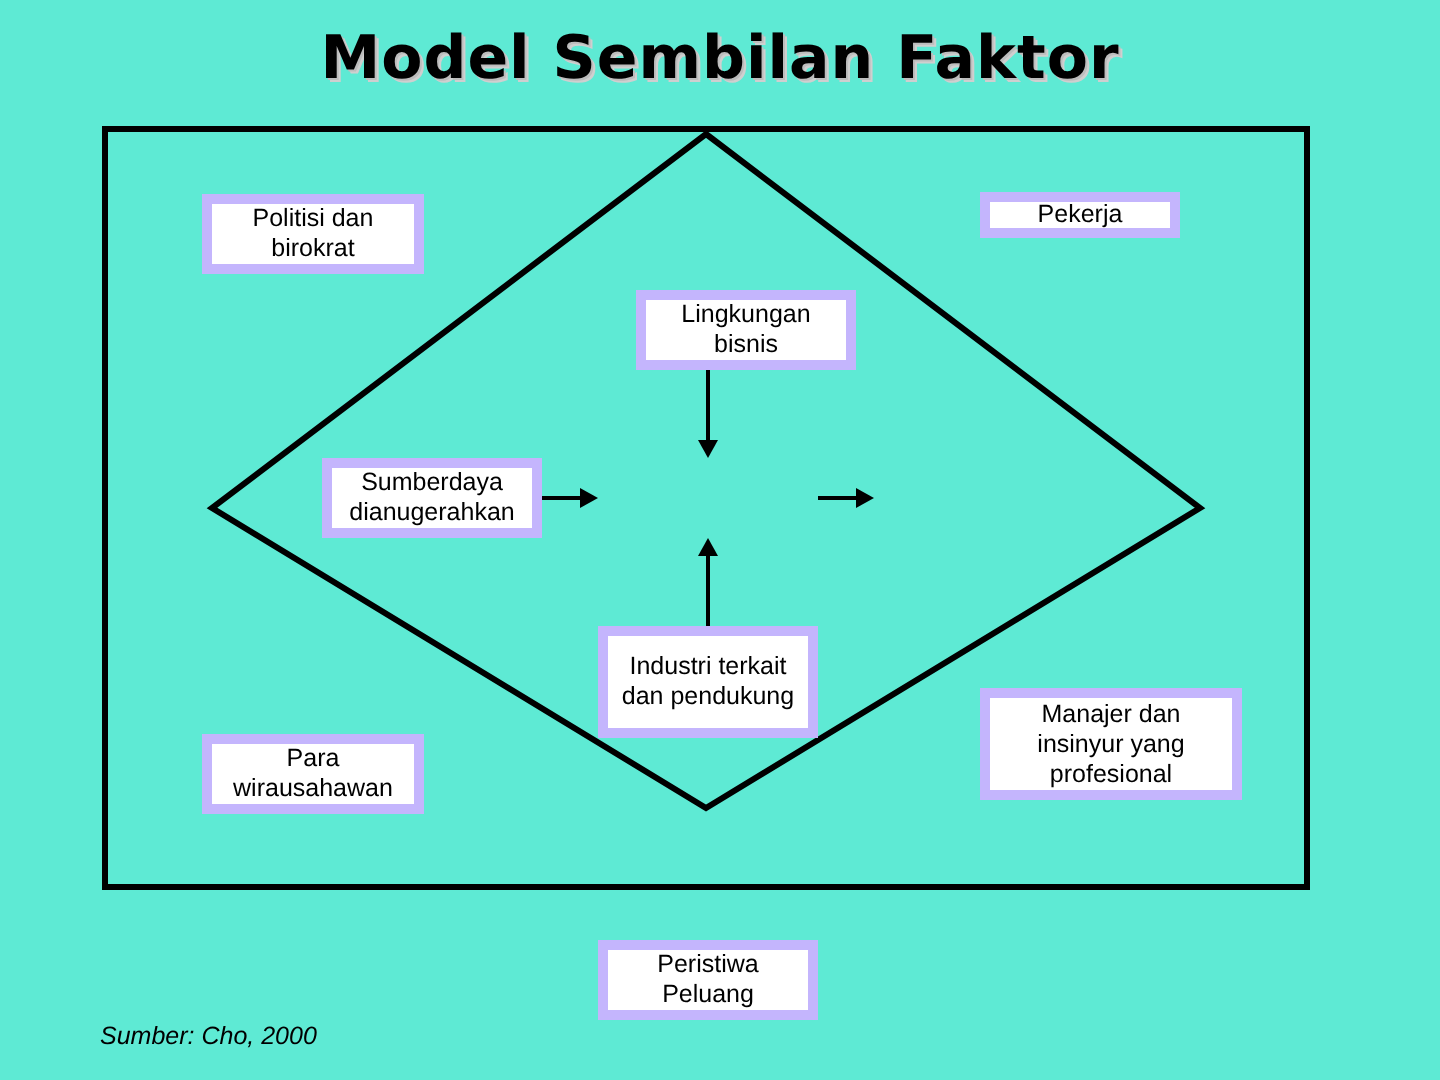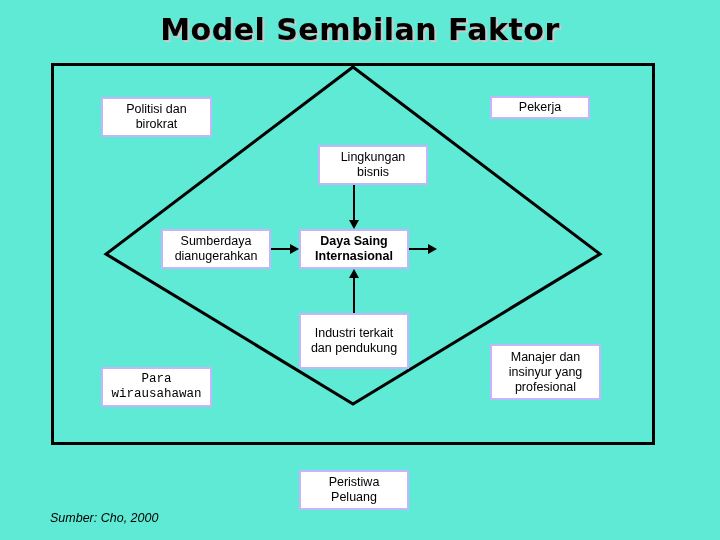--- a/index.html
+++ b/index.html
@@ -49,21 +49,21 @@
   
   #arrows-svg {
     position: absolute;
     left: 0;
     top: 0;
   }
   
   .node {
     position: absolute;
     box-sizing: border-box;
-    border: 2px solid #c4b5fd;
+    border: 5px solid #c4b5fd;
     background: #ffffff;
     color: #000000;
     font-size: 12.5px;
     line-height: 15px;
     text-align: center;
     display: flex;
     align-items: center;
     justify-content: center;
     padding: 2px 4px;
   }
@@ -118,34 +118,31 @@
   </div>
 
   <div class="node" style="left:299px; top:145px; width:110px; height:40px;margin-left:19px;">
     <span>Lingkungan bisnis</span>
   </div>
 
   <div class="node" style="left:161px; top:229px; width:110px; height:40px;">
     <span>Sumberdaya dianugerahkan</span>
   </div>
 
-  <div class="node bold" style="left:299px; top:229px; width:110px; height:40px;">
-    <span>Daya Saing Internasional</span>
-  </div>
 
 
   <div class="node" style="left:299px; top:313px; width:110px; height:56px;">
     <span>Industri terkait dan pendukung</span>
   </div>
 
-  <div class="node" style="left:490px; top:344px; width:111px; height:56px;">
+  <div class="node" style="left:490px; top:344px; width:131px; height:56px;">
     <span>Manajer dan insinyur yang profesional</span>
   </div>
 
-  <div class="node" style="left:101px; top:367px; width:111px; height:40px;font-family:Liberation Mono, monospace;">
+  <div class="node" style="left:101px; top:367px; width:111px; height:40px;">
     <span>Para wirausahawan</span>
   </div>
 
   <div class="node" style="left:299px; top:470px; width:110px; height:40px;">
     <span>Peristiwa Peluang</span>
   </div>
 
   <div id="source">Sumber: Cho, 2000</div>
 
 </div>

